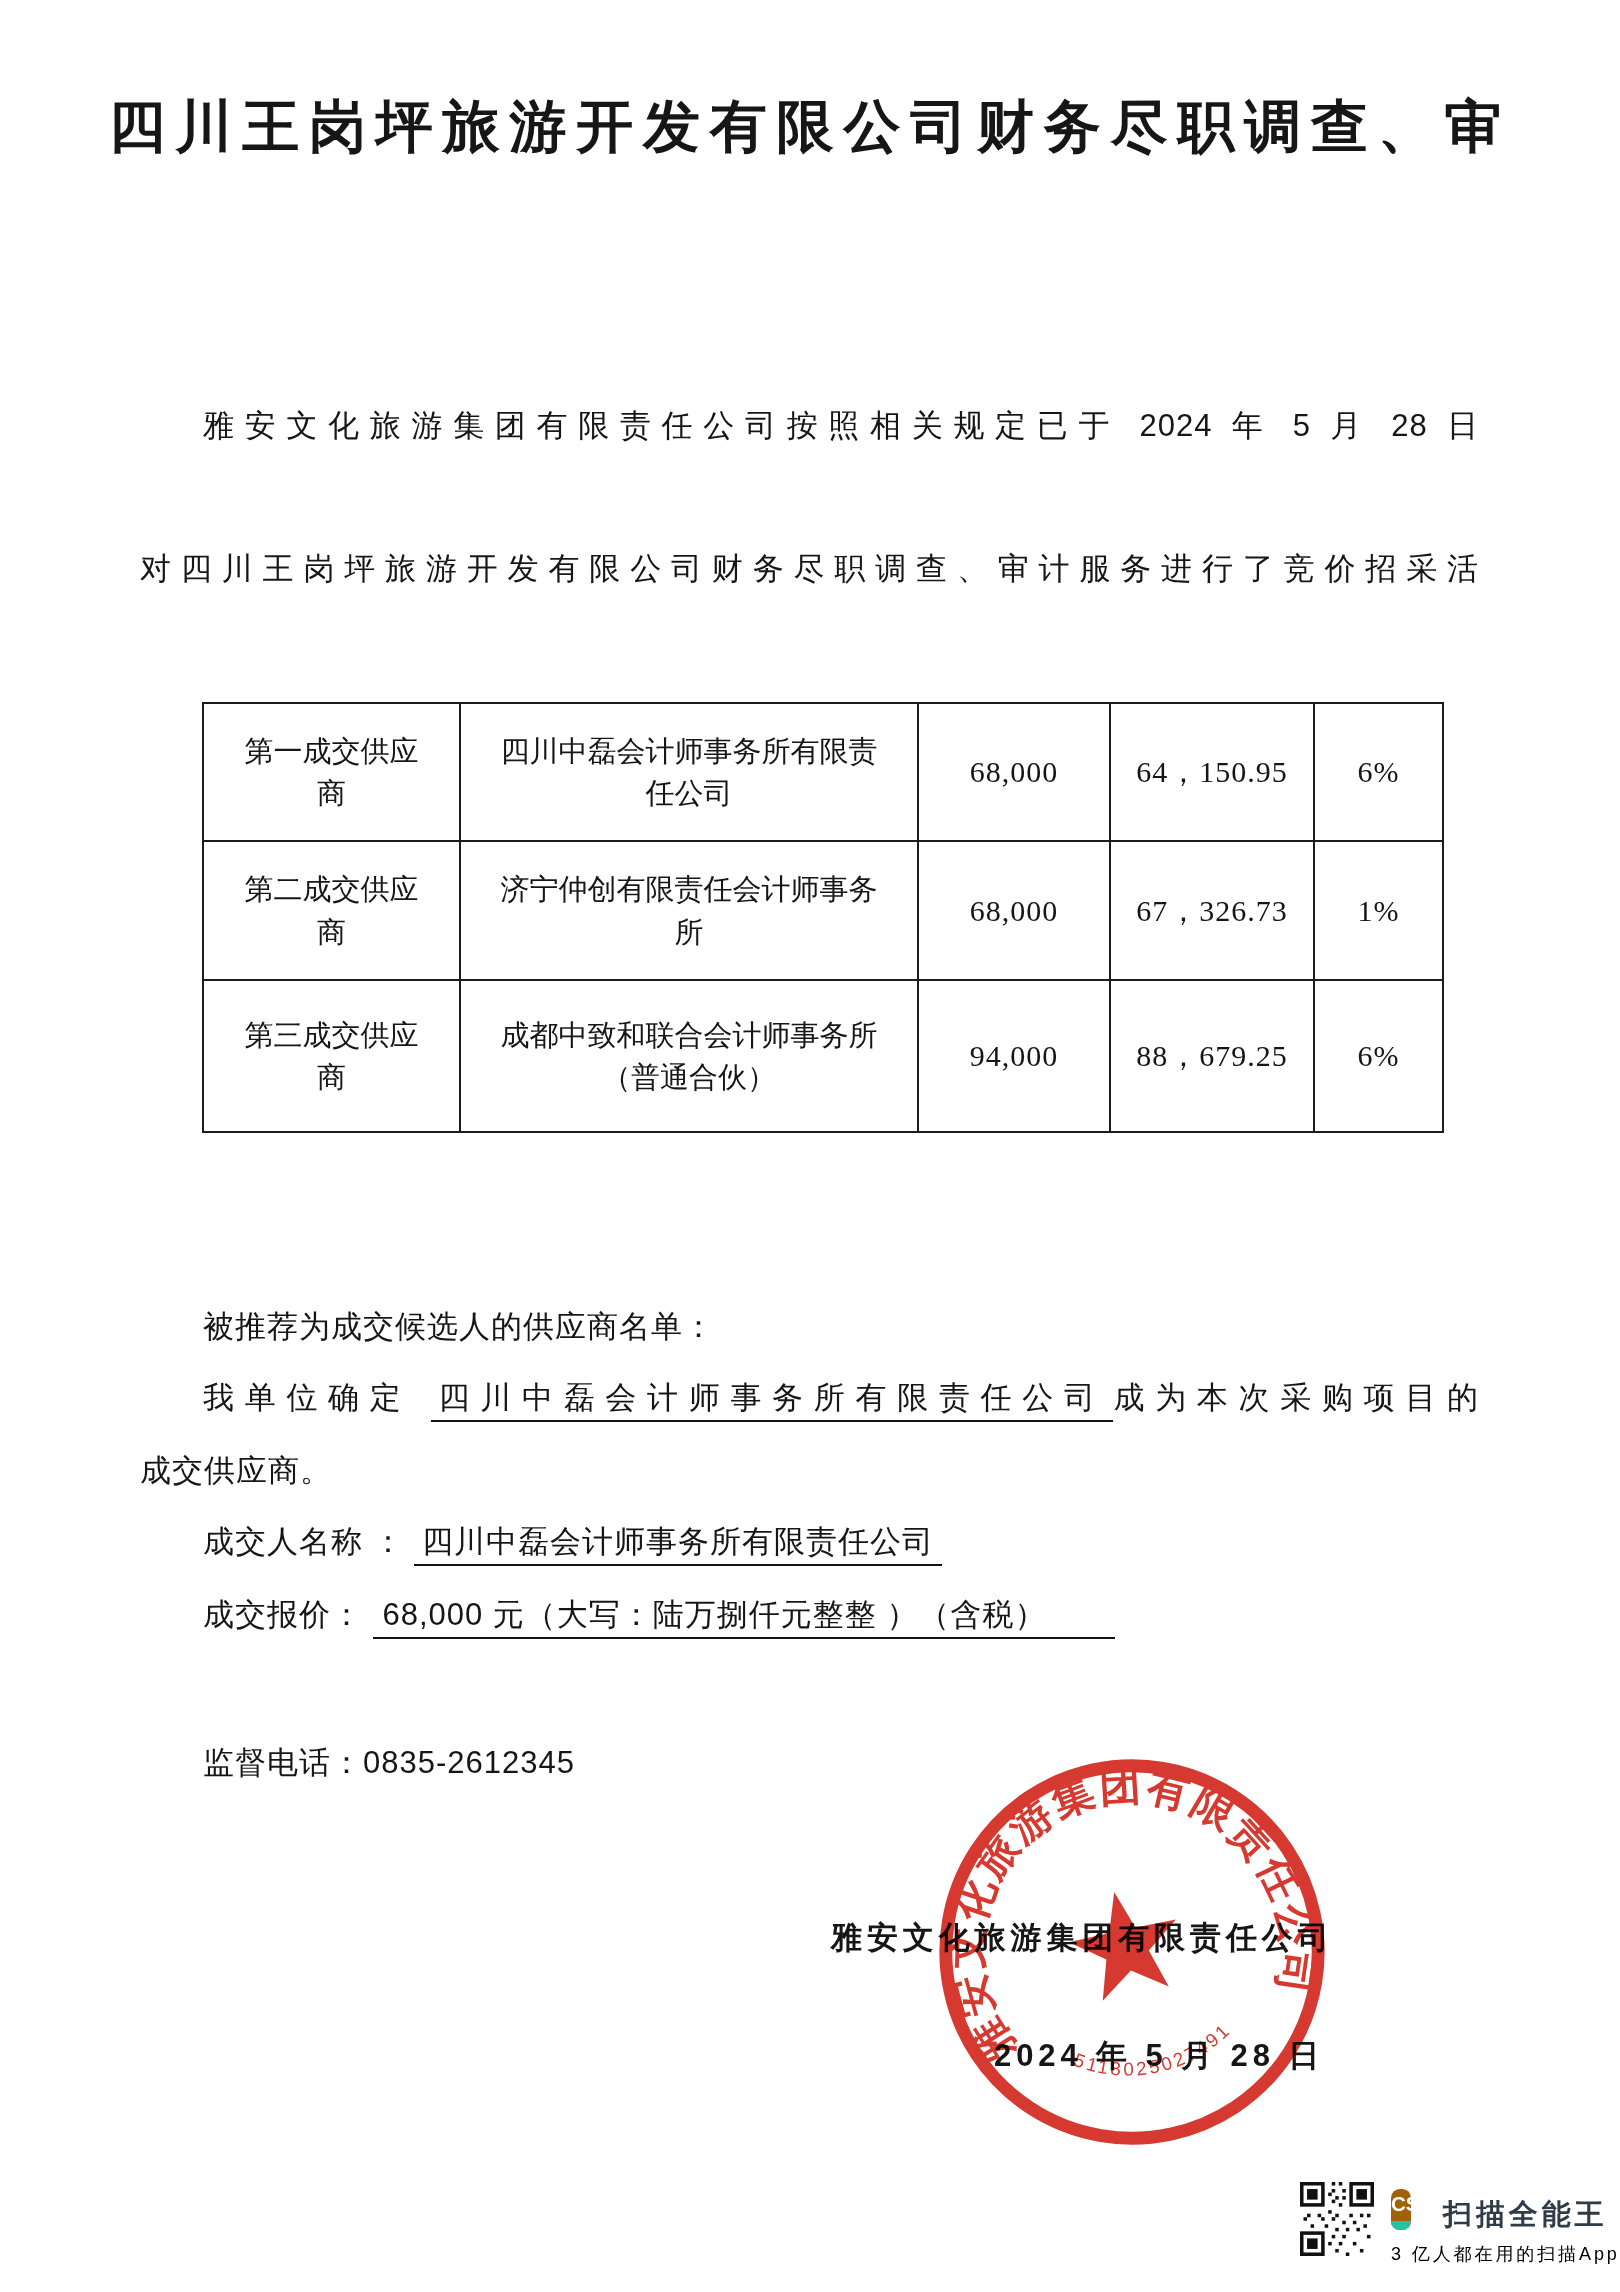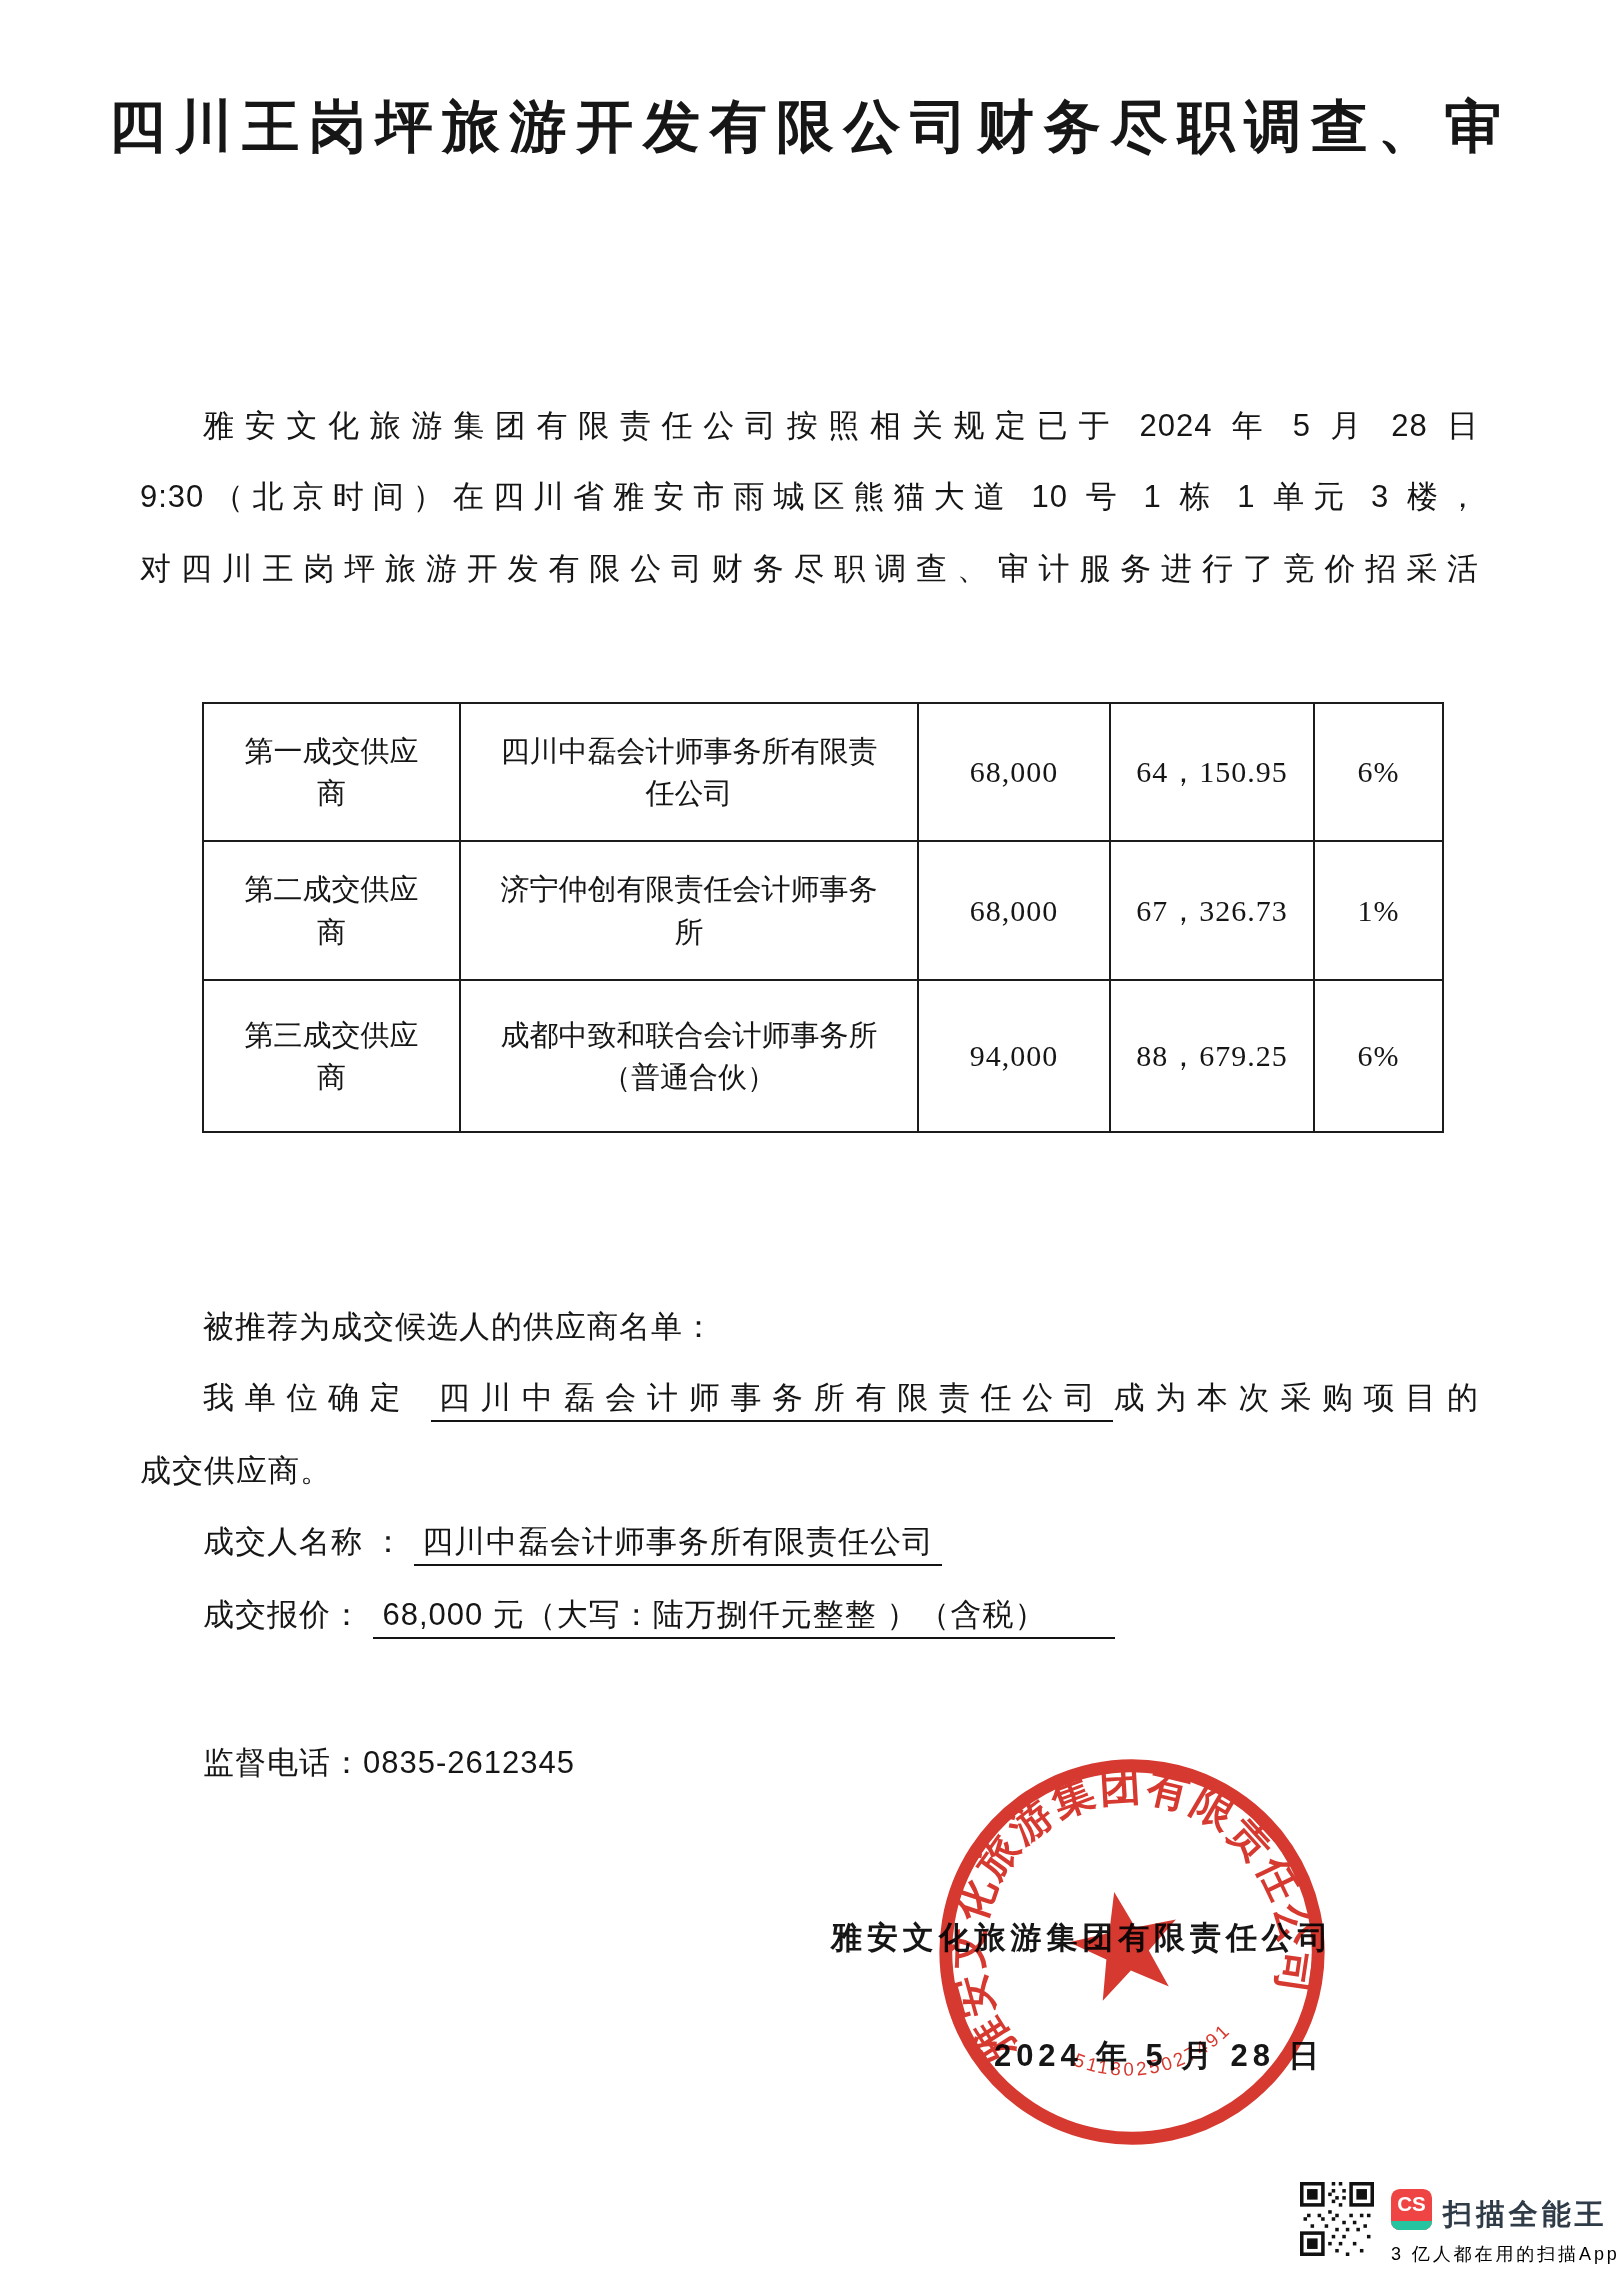--- a/index.html
+++ b/index.html
@@ -30,40 +30,39 @@
   
   .ul{border-bottom:2.5px solid #141414;padding:0 7.8px 4.9px 7.8px;}
   .ul-wide{border-bottom:2.5px solid #141414;padding:0 69px 4.9px 9.8px;}
   
   .signline{position:absolute;font-size:31px;font-weight:600;letter-spacing:4.9px;}
   
   .seal{position:absolute;left:929px;top:1749px;width:406px;height:406px;
     transform:rotate(-12deg);mix-blend-mode:multiply;opacity:.92;}
   
   .qr{position:absolute;left:1300px;top:2182px;width:74px;height:74px;}
-  .cslogo{position:absolute;left:1391px;top:2189px;width:41px;height:41px;
-    background:#ef4444;border-radius:8.8px;}
+  .cslogo{position:absolute;left:1391px;top:2189px;width:20px;height:41px;
+    background:#a16207;border-radius:8.8px;}
   .cslogo .cs-txt{position:absolute;left:0;top:2.9px;width:100%;text-align:center;
     color:#fff;font-size:20.6px;font-weight:700;letter-spacing:0;}
   .cslogo .cs-strip{position:absolute;left:0;bottom:0;width:100%;height:8.8px;
     background:#24c4a0;border-radius:0 0 8.8px 8.8px;}
   .appname{position:absolute;left:1443px;top:2195px;font-size:29px;font-weight:700;
     color:#2f3b47;letter-spacing:3.9px;}
   .tagline{position:absolute;left:1391px;top:2242px;font-size:18px;
     color:#000000;letter-spacing:2.9px;}
 </style>
 </head>
 <body>
 
 <div class="page">
 
   <div class="title title1">四川王岗坪旅游开发有限公司财务尽职调查、审</div>
 
   <div class="bline jline indent" style="top:406px">雅安文化旅游集团有限责任公司按照相关规定已于 2024 年 5 月 28 日</div>
-  <div class="bline jline" style="top:477px">9:30（北京时间）在四川省雅安市雨城区熊猫大道 10 号 1 栋 1 单元 3 楼，</div>
   <div class="bline jline" style="top:549px">对四川王岗坪旅游开发有限公司财务尽职调查、审计服务进行了竞价招采活</div>
 
   <table class="rtable">
     <colgroup>
       <col style="width:257px">
         <col style="width:458px">
         <col style="width:192px">
       <col style="width:204px">
         <col style="width:129px">
     </colgroup>

